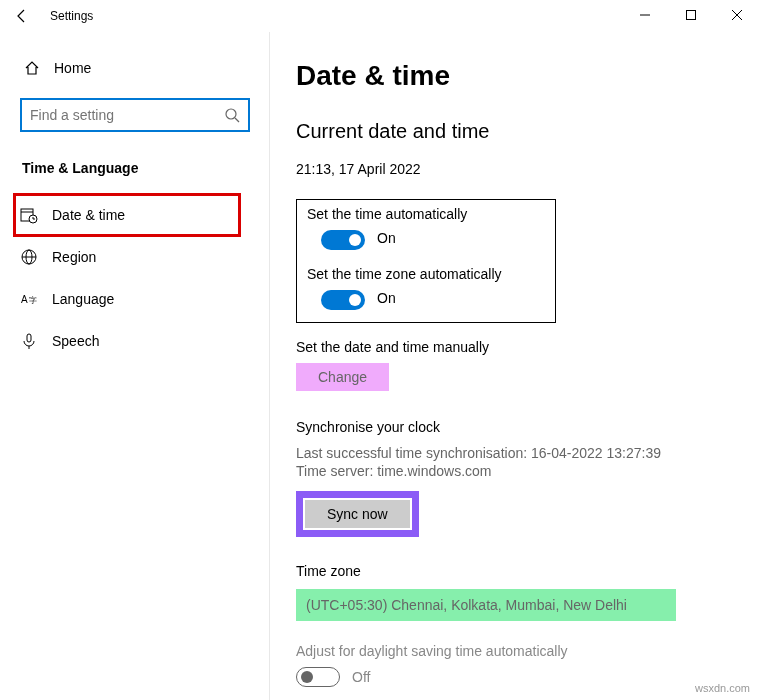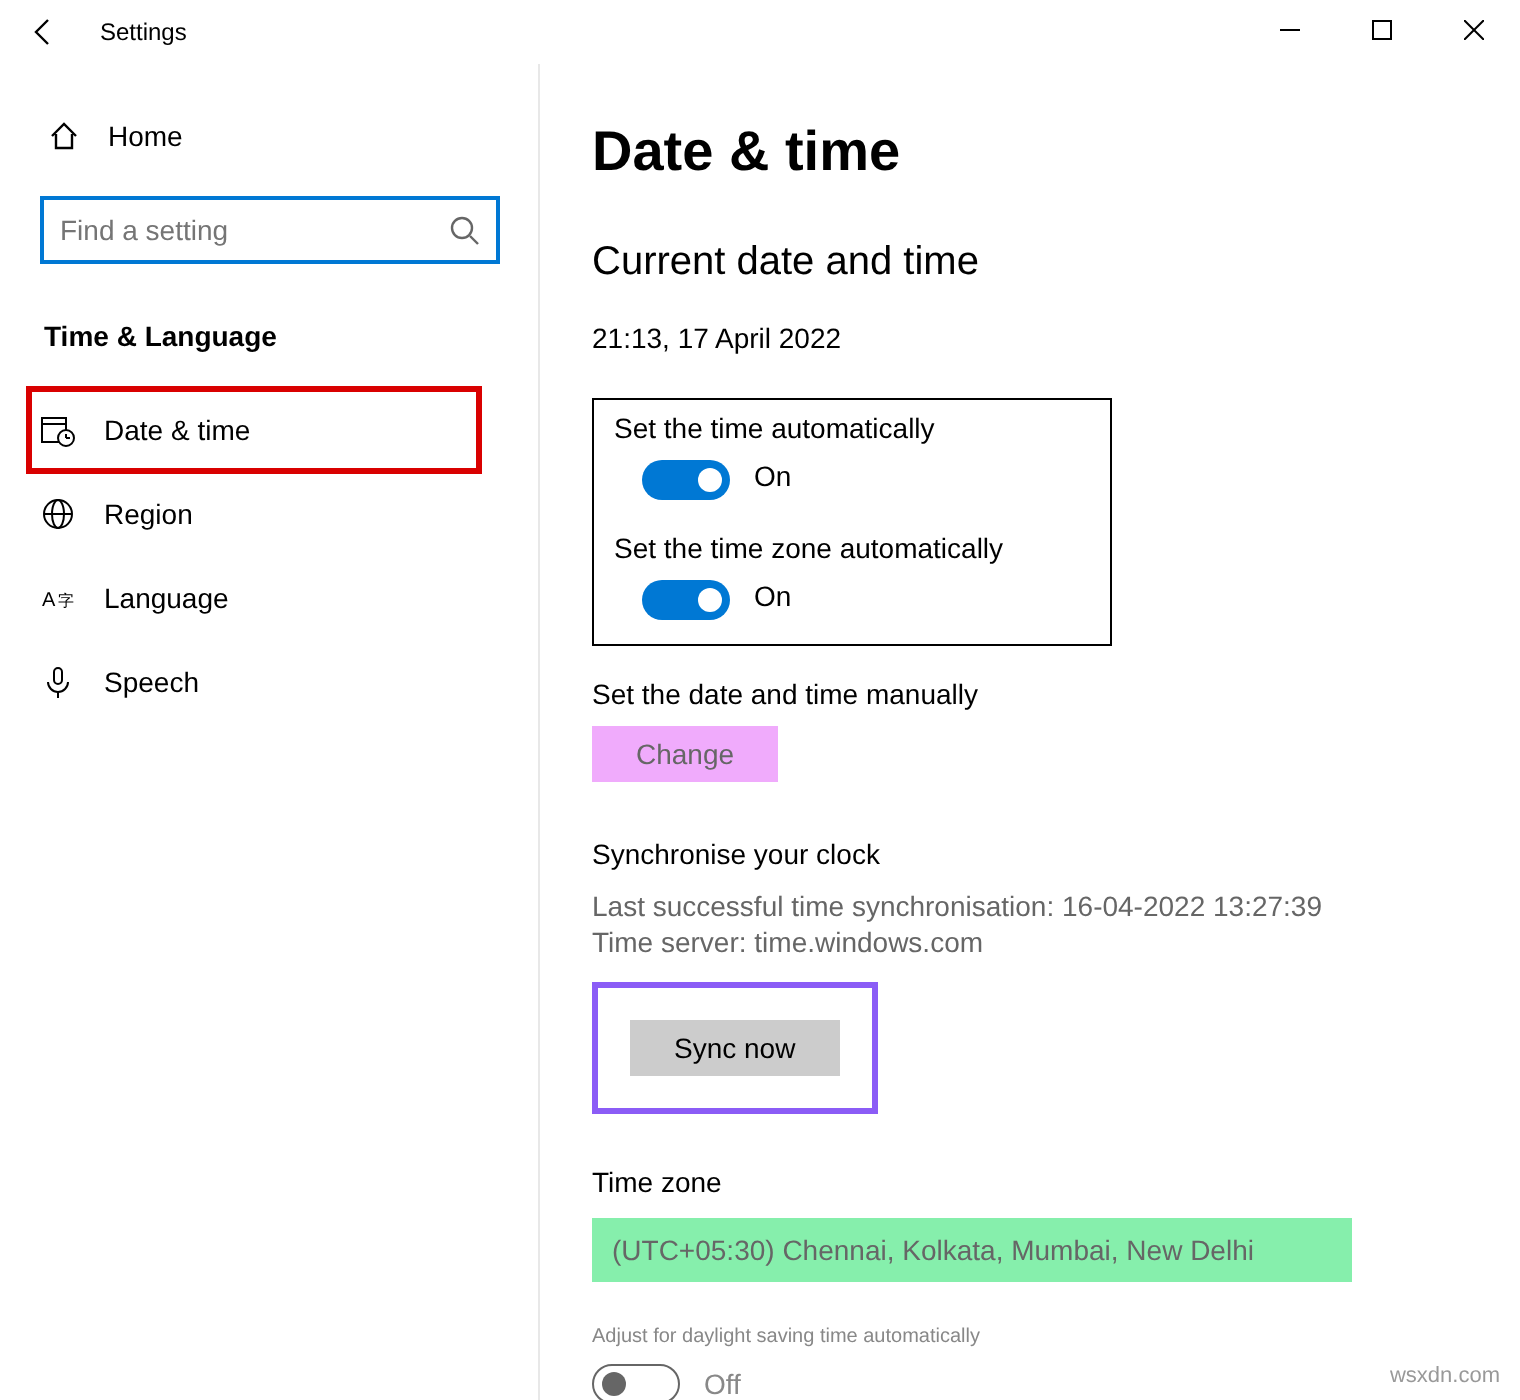--- a/index.html
+++ b/index.html
@@ -34,25 +34,25 @@
     .toggle .knob { width: 12px; height: 12px; border-radius: 50%; position: absolute; top: 50%; transform: translateY(-50%); }
     .toggle.on .knob { background: #fff; right: 4px; }
     .toggle.off .knob { background: #666; left: 4px; }
     .toggle-state { font-size: 14px; color: #000; }
     .manual-block { margin-bottom: 28px; }
     .btn { display: inline-block; padding: 6px 22px; font-size: 14px; cursor: pointer; border: none; }
     .btn.disabled { background: #f0abfc; color: #666; cursor: default; }
     .btn.normal { background: #ccc; color: #000; }
     .sync-block { margin-bottom: 26px; }
     .sync-info { font-size: 14px; color: #666; margin-bottom: 2px; }
-    .sync-btn-wrap { display: inline-block; border: 3px solid #8b5cf6; padding: 16px; margin-top: 10px; }
+    .sync-btn-wrap { display: inline-block; border: 7px solid #8b5cf6; padding: 2px; margin-top: 10px; }
     .tz-block { margin-bottom: 22px; }
     .tz-select { width: 380px; background: #86efac; color: #666; padding: 8px 10px; font-size: 14px; }
     .dst-block { color: #999; }
-    .dst-label { font-size: 10px; margin-bottom: 8px; color: #888; }
+    .dst-label { font-size: 14px; margin-bottom: 8px; color: #888; }
     .dst-row { display: flex; align-items: center; gap: 12px; }
     .dst-state { font-size: 14px; color: #888; }
     .icon { display: inline-flex; }
     .watermark { position: absolute; bottom: 6px; right: 10px; font-size: 11px; color: #999; }
   </style>
 </head>
 <body>
 
 <div class="titlebar">
   <div class="back-btn">

